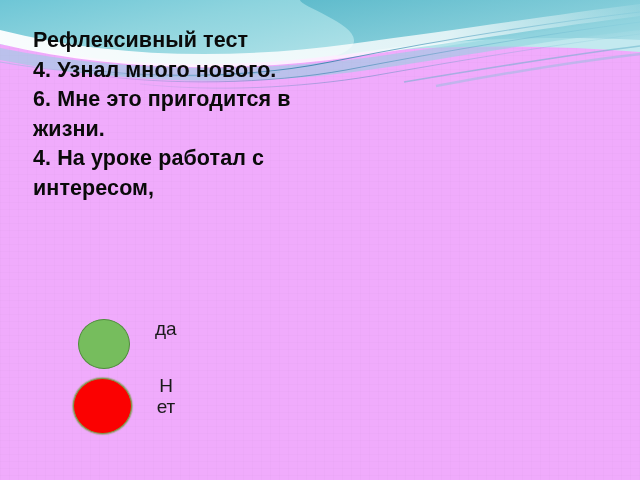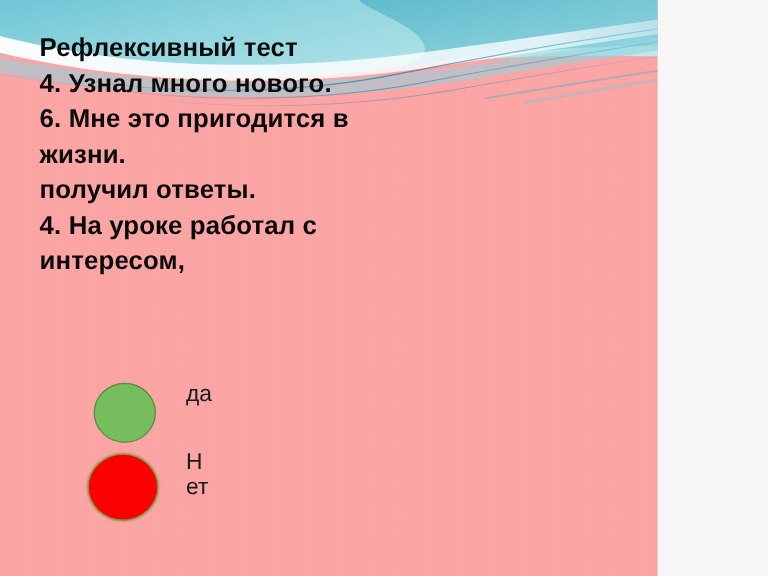--- a/index.html
+++ b/index.html
@@ -9,23 +9,23 @@
   body {
     width: 640px;
     height: 480px;
     overflow: hidden;
     background: #f7f7f8;
     font-family: "Liberation Sans", sans-serif;
   }
 
   #slide {
     position: relative;
-    width: 548px;
+    width: 640px;
     height: 480px;
-    background: #fca5a5;
+    background: #f0abfc;
     overflow: hidden;
   }
 
   
   #paper-texture {
     position: absolute;
     inset: 0;
     background-image:
       linear-gradient(0deg, rgba(0,0,0,0.012) 1px, transparent 1px),
       linear-gradient(90deg, rgba(0,0,0,0.012) 1px, transparent 1px);
@@ -101,20 +101,21 @@
     width: 22px;
     font-size: 19px;
     line-height: 21px;
     color: #1a1a1a;
     font-weight: normal;
     word-break: break-all;
   }
 
   .answer-label.no {
     top: 1px;
+    text-align: center;
   }
 </style>
 </head>
 <body>
 
 <div id="slide">
 
   <div id="paper-texture"></div>
 
   <svg id="banner" viewBox="0 0 640 120" preserveAspectRatio="none" xmlns="http://www.w3.org/2000/svg">
@@ -159,21 +160,20 @@
     <path d="M640,54 C572,62 500,74 436,86" fill="none" stroke="#7ec2d6" stroke-width="2.4" opacity="0.4"></path>
 
     <path d="M0,62 C80,76 180,80 280,72" fill="none" stroke="#7ec2d6" stroke-width="0.9" opacity="0.5"></path>
   </svg>
 
   <div id="content">
     <div class="text-line">Рефлексивный тест</div>
     <div class="text-line">4. Узнал много нового.</div>
     <div class="text-line">6. Мне это пригодится в</div>
     <div class="text-line">жизни.</div>
-    <div class="text-line">получил ответы.</div>
     <div class="text-line">4. На уроке работал с</div>
     <div class="text-line">интересом,</div>
   </div>
 
   <div id="answers">
 
     <div class="answer-row">
       <div class="dot dot-yes"></div>
       <div class="answer-label">да</div>
     </div>

